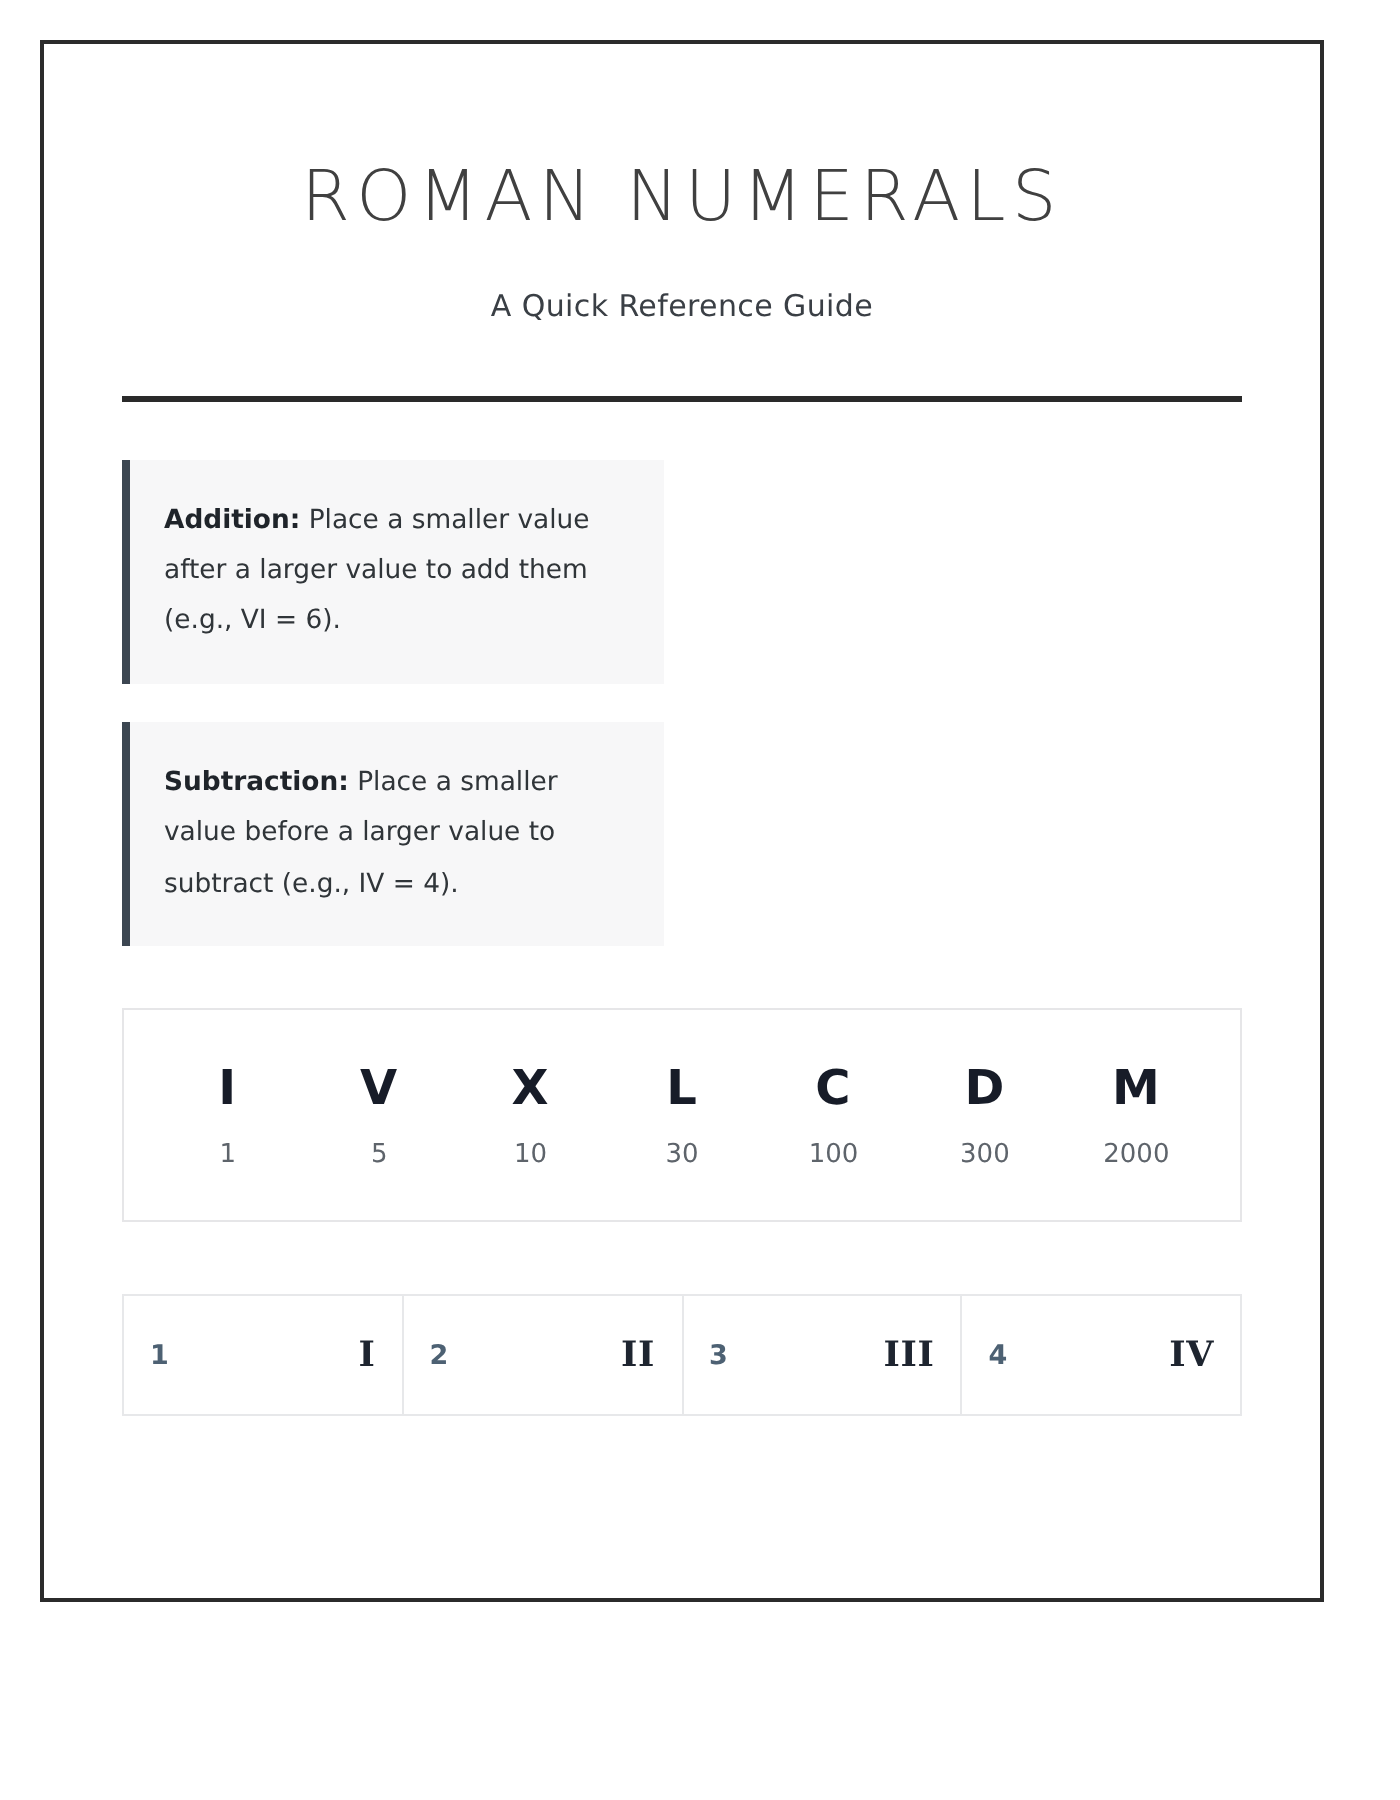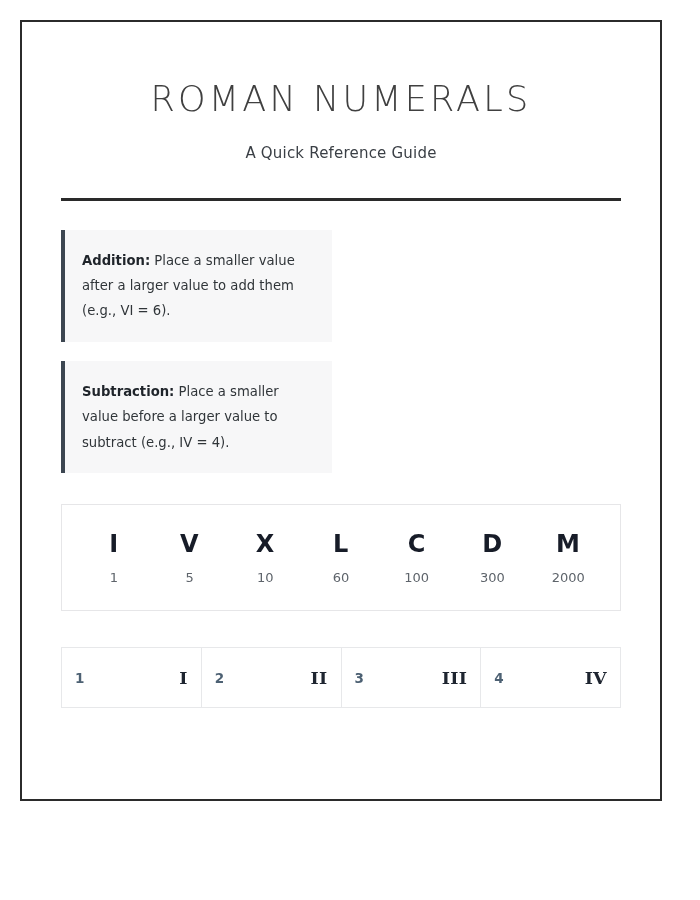--- a/index.html
+++ b/index.html
@@ -190,21 +190,21 @@
         <div class="symbol-value">5</div>
       </div>
 
       <div class="symbol-cell">
         <div class="symbol-glyph">X</div>
         <div class="symbol-value">10</div>
       </div>
 
       <div class="symbol-cell">
         <div class="symbol-glyph">L</div>
-        <div class="symbol-value">60</div>
+        <div class="symbol-value">30</div>
       </div>
 
       <div class="symbol-cell">
         <div class="symbol-glyph">C</div>
         <div class="symbol-value">100</div>
       </div>
 
       <div class="symbol-cell">
         <div class="symbol-glyph">D</div>
         <div class="symbol-value">300</div>

